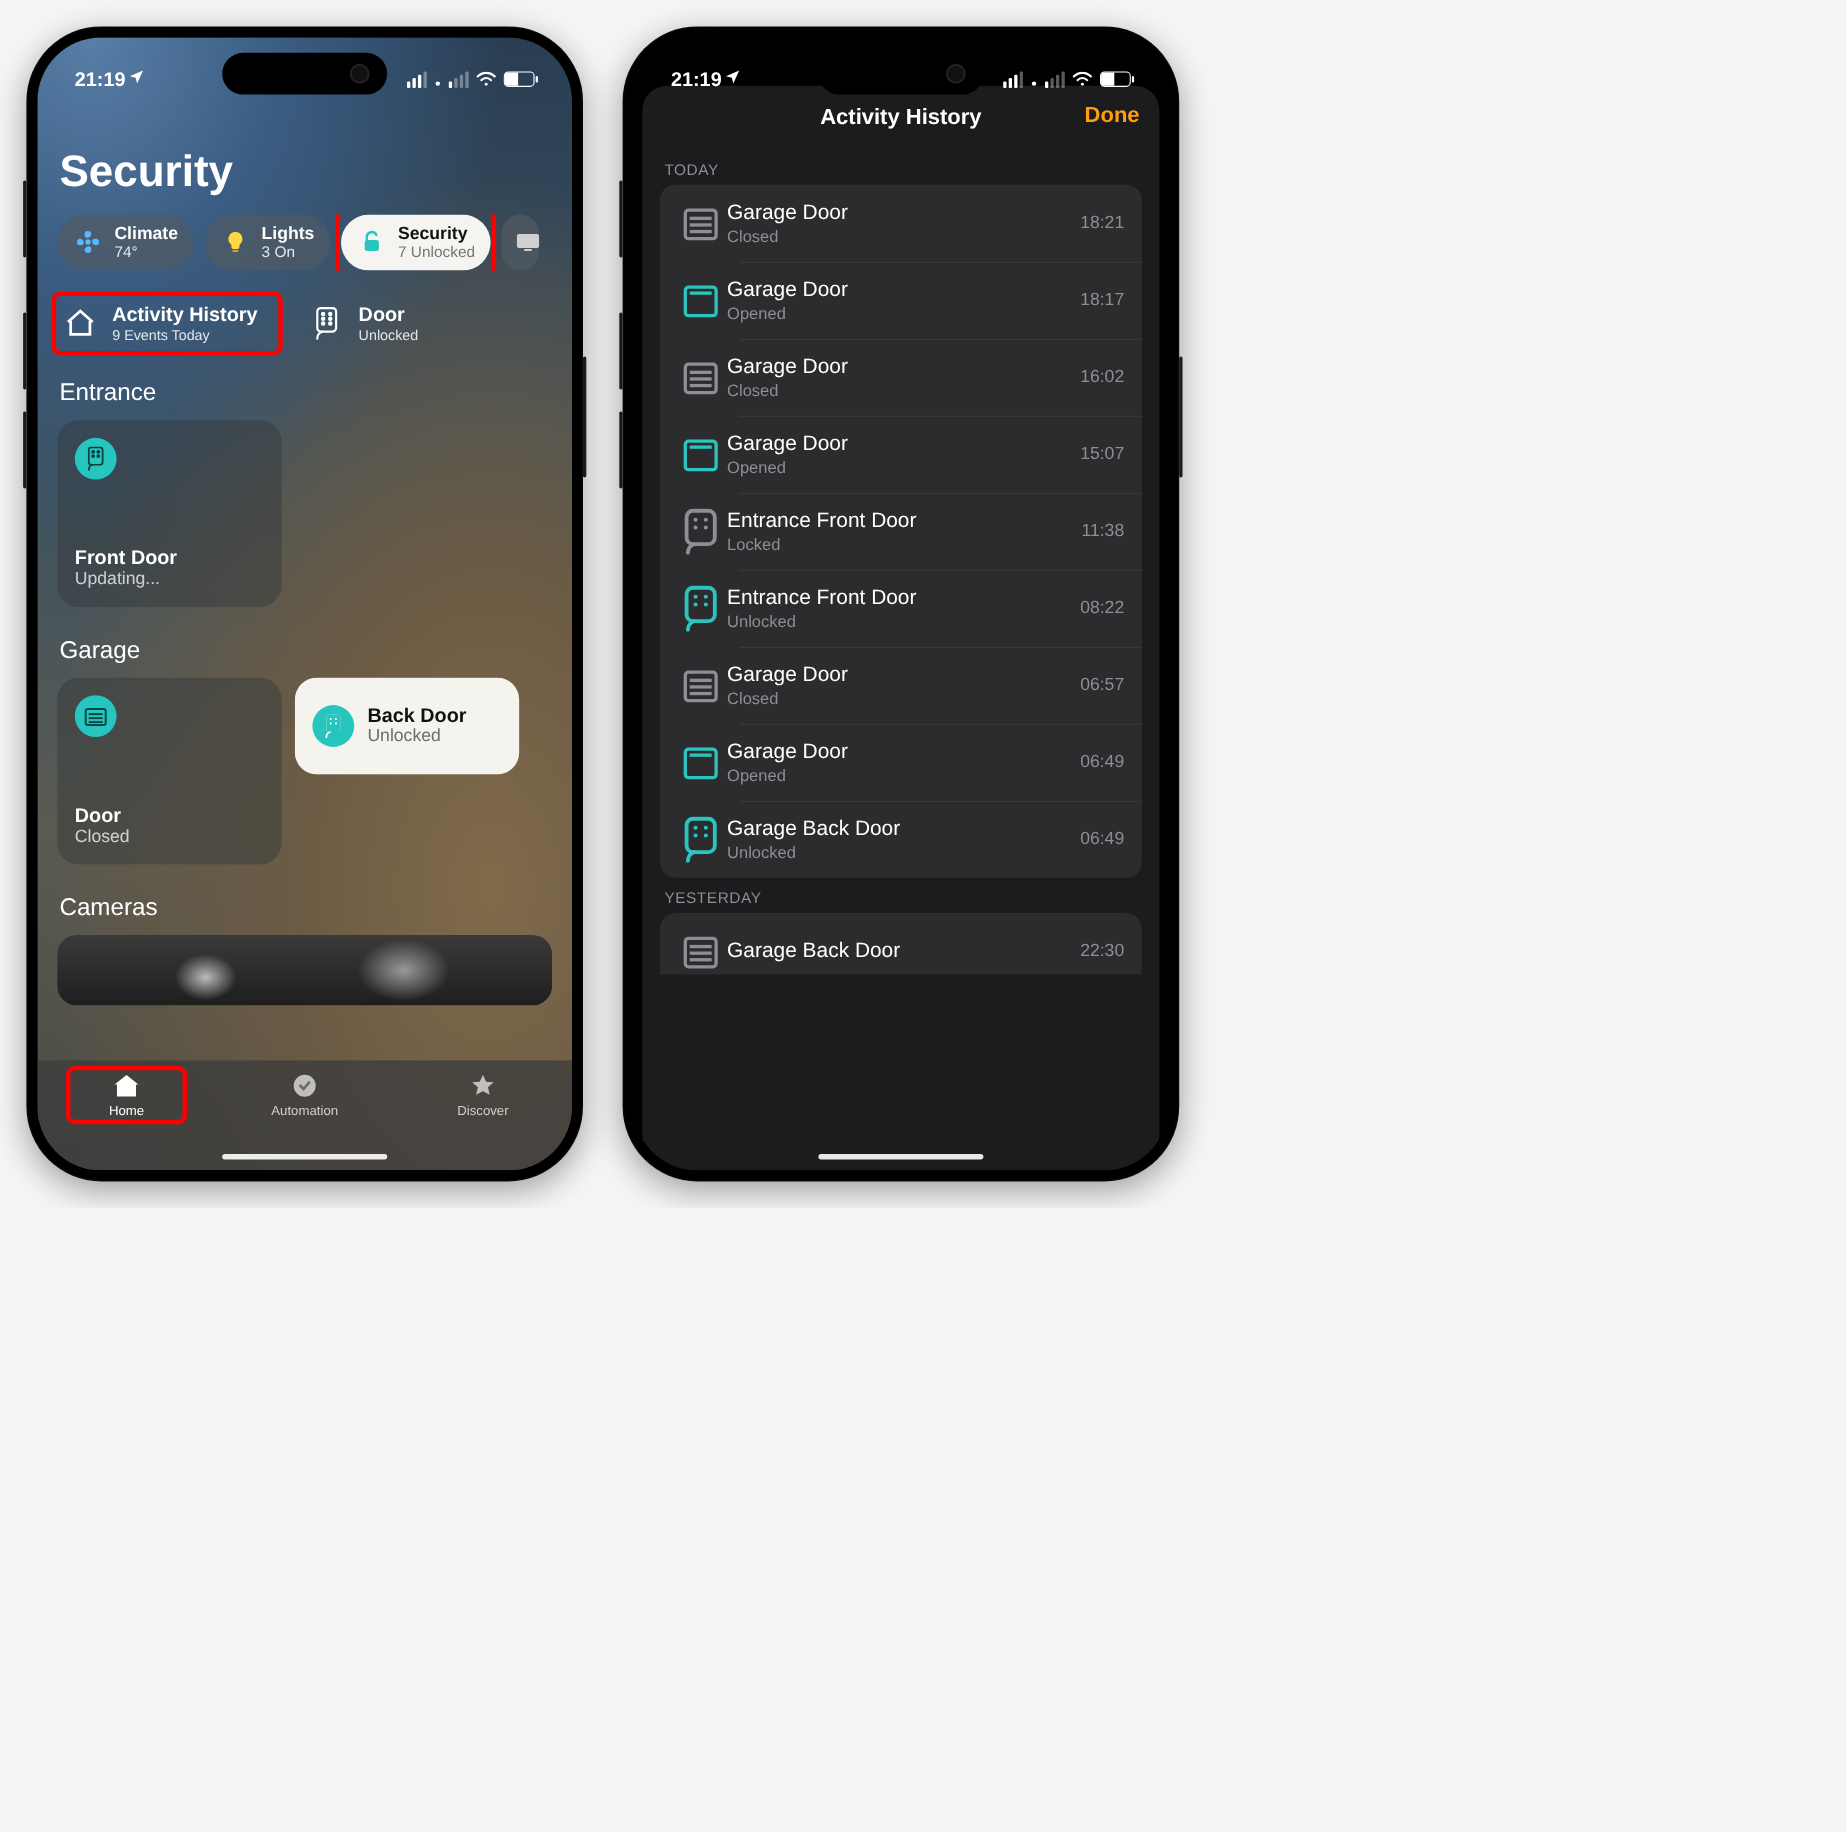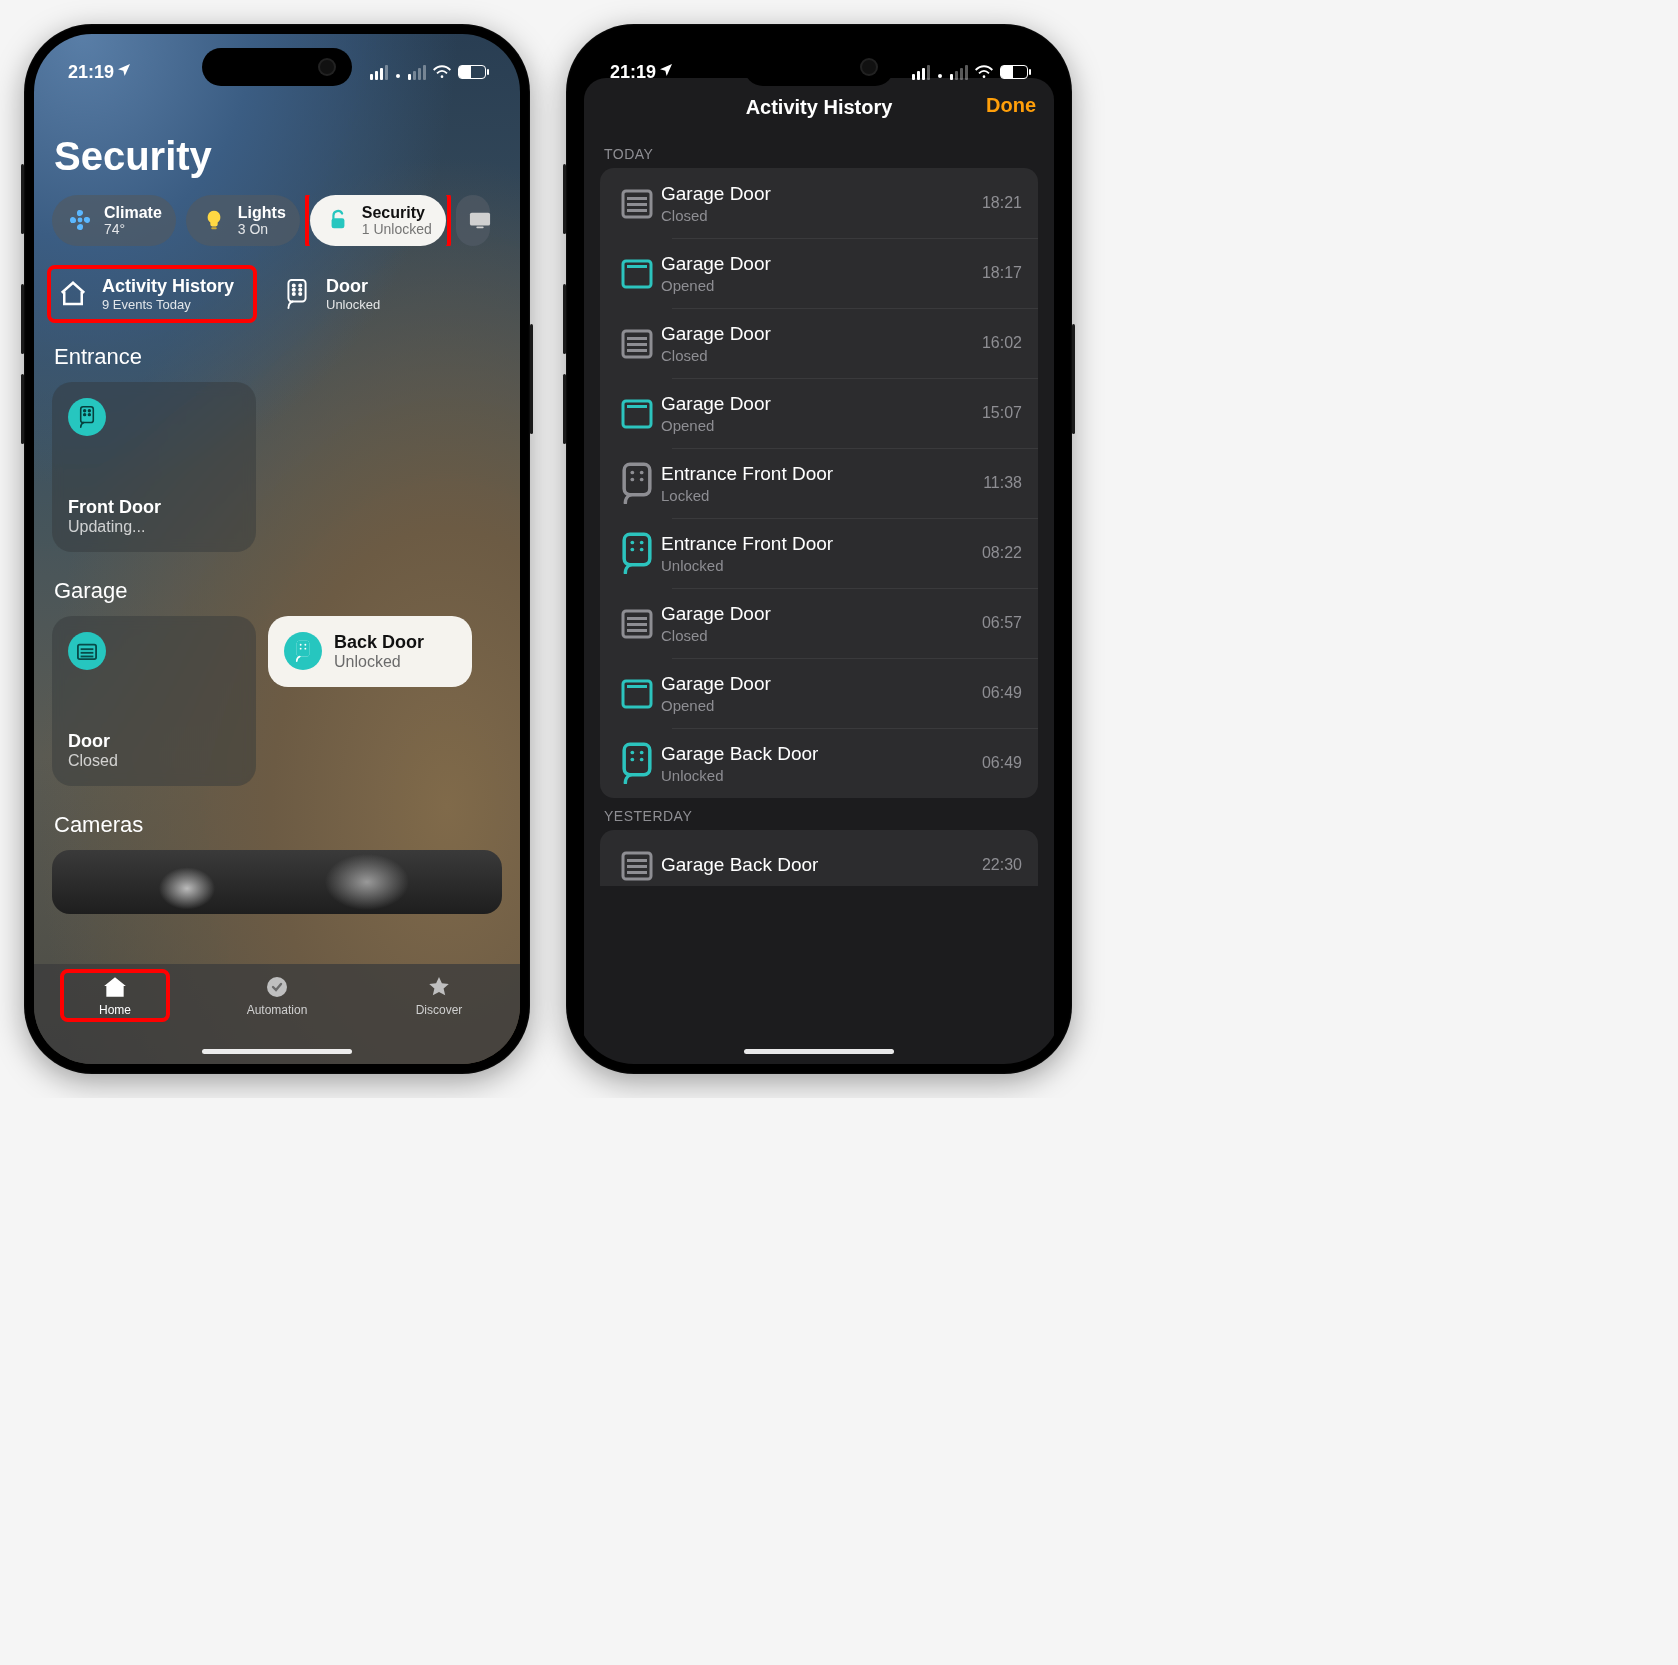--- a/index.html
+++ b/index.html
@@ -73,21 +73,21 @@
   .info-tile{ display:flex; align-items:center; gap:12px; padding:6px 4px; min-width:200px;}
   .info-tile .ic{ width:34px; height:34px; flex:none; display:flex; align-items:center; justify-content:center;}
   .info-tile .txt .title{ font-size:18px; font-weight:600;}
   .info-tile .txt .sub{ font-size:13px; opacity:.85;}
 
   .section-h{ font-size:22px; font-weight:400; margin:26px 0 12px 2px;}
   .tile-grid{ display:flex; gap:12px;}
   .tile{ width:204px; border-radius:20px; padding:16px; background:rgba(50,55,58,.45);
     backdrop-filter: blur(6px);}
   .tile.tall{ height:170px; display:flex; flex-direction:column; justify-content:space-between;}
-  .tile.short{ height:71px; display:flex; align-items:center; gap:12px; }
+  .tile.short{ height:88px; display:flex; align-items:center; gap:12px; }
   .tile.light{ background:#f5f3ee; color:#111;}
   .tile .badge{ width:38px; height:38px; border-radius:50%; display:flex; align-items:center; justify-content:center;}
   .tile .name{ font-size:18px; font-weight:600;}
   .tile .state{ font-size:16px; opacity:.75;}
   .tile.light .state{ color:#6b6b6b; opacity:1;}
   .camera-strip{ height:64px; border-radius:18px; margin-top:10px;
     background:
       radial-gradient(40px 30px at 30% 60%, #bbb, transparent 70%),
       radial-gradient(60px 40px at 70% 50%, #999, transparent 70%),
       linear-gradient(180deg,#3a3a3a,#1e1e1e);
@@ -197,21 +197,21 @@
 
         <div class="chip light red-hl">
           <span class="ic">
             <svg width="22" height="22" viewBox="0 0 24 24" fill="#2cc4be">
                 <path d="M7 10V7a5 5 0 0 1 9.5-2" stroke="#2cc4be" stroke-width="2.4" fill="none" stroke-linecap="round"></path>
                 <rect x="5" y="10" width="14" height="11" rx="2.5"></rect>
               </svg>
           </span>
           <span class="chip-text">
             <span class="title">Security</span>
-            <span class="sub">1 Unlocked</span>
+            <span class="sub">7 Unlocked</span>
           </span>
         </div>
 
         <div class="chip peek">
           <span class="ic">
             <svg width="22" height="18" viewBox="0 0 24 18" fill="#d0d0d0">
                 <rect x="1" y="1" width="22" height="14" rx="2"></rect>
                 <rect x="8" y="16" width="8" height="2" rx="1"></rect>
               </svg>
           </span>

